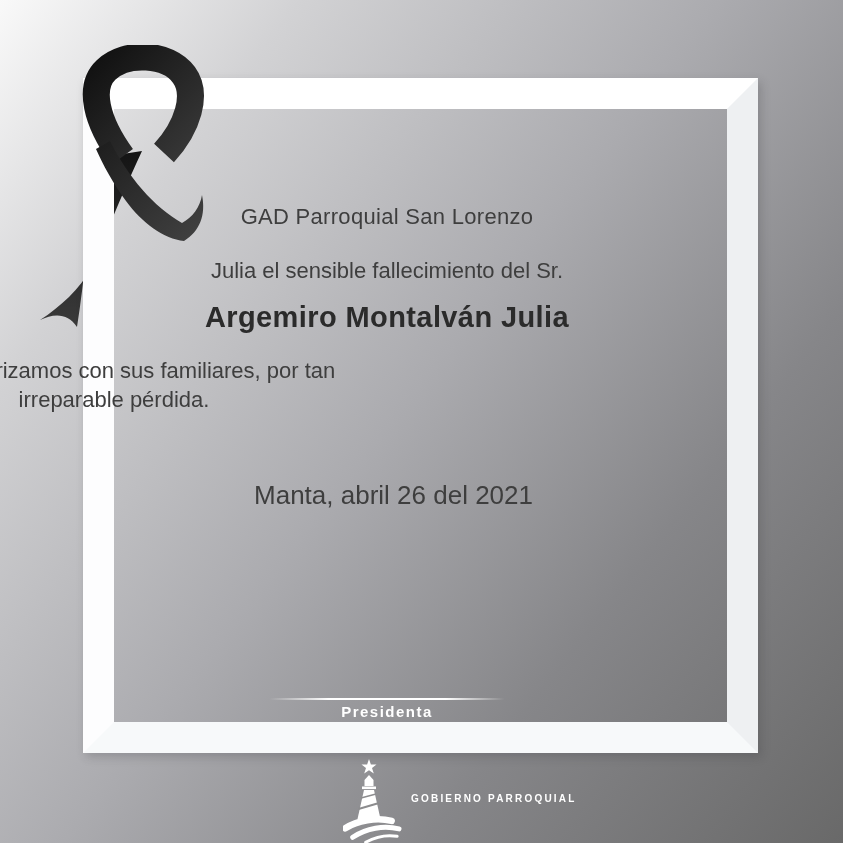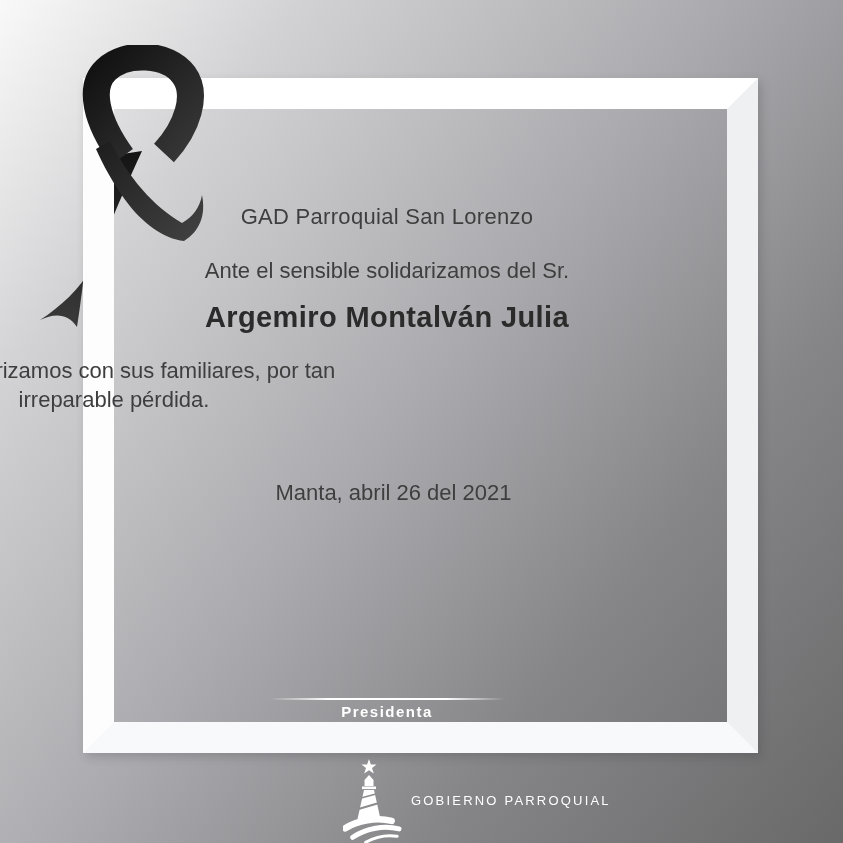--- a/index.html
+++ b/index.html
@@ -27,40 +27,40 @@
   
   .content{
     position:absolute;left:114px;top:109px;width:546px;height:613px;z-index:4;
     text-align:center;color:#3e3e3e;
   }
   .content .line{position:absolute;left:0;right:0;}
   .org{top:95px;font-size:22px;letter-spacing:.3px;}
   .intro{top:149px;font-size:22px;}
   .name{top:192px;font-size:29px;font-weight:bold;color:#2b2b2b;letter-spacing:.4px;}
   .condolence{top:247px;font-size:22px;line-height:29px;width:490px;left:50%;right:auto;transform:translateX(-50%);}
-  .dateline{top:371px;font-size:22px;margin-left:13px;}
+  .dateline{top:371px;font-size:26px;margin-left:13px;}
   .signatory{top:447px;font-size:22px;line-height:27px;}
 
   .sig-script{
     top:540px;font-family:"DejaVu Serif",serif;font-style:italic;
     font-size:33px;color:#ffffff;letter-spacing:1px;
   }
   .sig-line{
     position:absolute;top:589px;left:50%;transform:translateX(-50%);
     width:235px;height:2px;
     background:linear-gradient(to right,rgba(255,255,255,0),#ffffff 25%,#ffffff 75%,rgba(255,255,255,0));
   }
   .sig-role{top:594px;font-size:15px;font-weight:bold;color:#ffffff;letter-spacing:1.5px;}
 
   
   .footer-logo{
     position:absolute;left:343px;top:757px;z-index:4;display:flex;align-items:flex-start;color:#ffffff;
   }
   .logo-text{padding-top:36px;margin-left:6px;text-align:left;}
-  .logo-line1{font-size:13px;font-weight:normal;letter-spacing:2.2px;text-align:center;}
+  .logo-line1{font-size:10px;font-weight:bold;letter-spacing:2.2px;text-align:center;}
   .logo-line2{font-size:23px;letter-spacing:1px;margin-top:1px;font-weight:normal;}
 </style>
 </head>
 <body>
 
 <div class="canvas">
 
   <svg class="ribbon-back" viewBox="0 0 220 300" xmlns="http://www.w3.org/2000/svg">
     <defs>
       <linearGradient id="rg1" x1="0" y1="0" x2="0" y2="1">
@@ -95,21 +95,21 @@
     <path d="M80,96
              C 98,132 124,162 152,178
              C 163,172 170,162 172,150
              C 176,170 170,186 154,196
              C 134,194 112,178 96,156
              C 84,140 72,118 66,104 Z" fill="url(#rg3)"></path>
   </svg>
 
   <div class="content">
     <div class="line org">GAD Parroquial San Lorenzo</div>
-    <div class="line intro">Ante el sensible solidarizamos del Sr.</div>
+    <div class="line intro">Julia el sensible fallecimiento del Sr.</div>
     <div class="line name">Argemiro Montalván Julia</div>
     <div class="line condolence">Nos solidarizamos con sus familiares, por tan irreparable pérdida.</div>
     <div class="line dateline">Manta, abril 26 del 2021</div>
     <div class="sig-line"></div>
     <div class="line sig-role">Presidenta</div>
   </div>
 
   <div class="footer-logo">
     <svg width="62" height="86" viewBox="0 0 62 86" xmlns="http://www.w3.org/2000/svg">
       <g fill="#ffffff">

